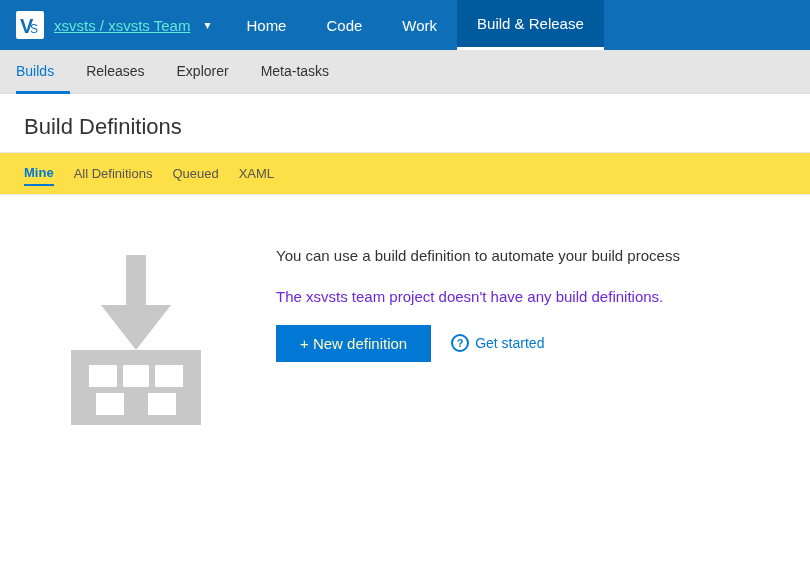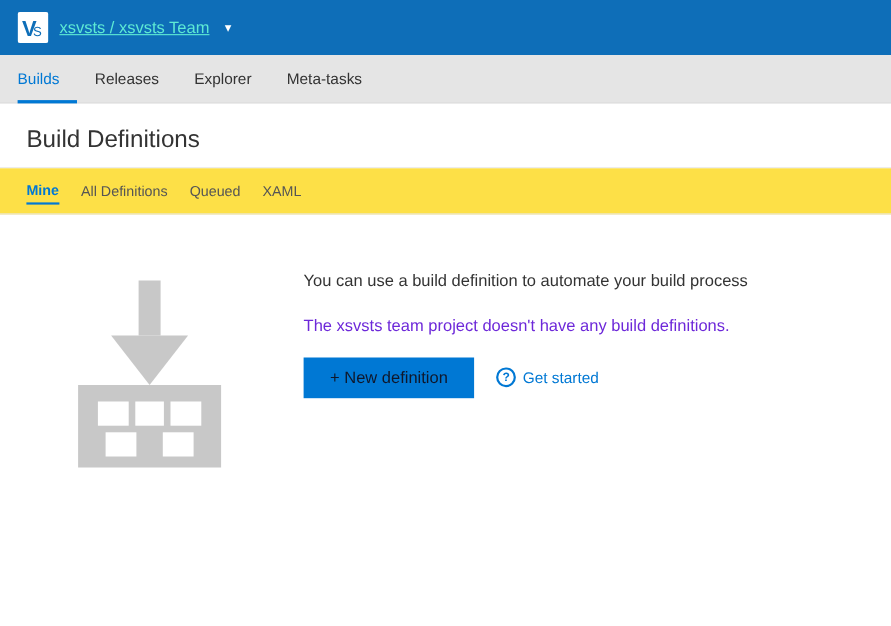--- a/index.html
+++ b/index.html
@@ -157,21 +157,21 @@
       font-size: 15px;
       color: #6d28d9;
     }
     .info-actions {
       display: flex;
       align-items: center;
       gap: 20px;
     }
     .btn-new-def {
       background: #0078d4;
-      color: #0f172a;
+      color: #fef9c3;
       border: none;
       padding: 10px 24px;
       font-size: 15px;
       cursor: pointer;
       display: flex;
       align-items: center;
       gap: 8px;
       font-family: "Segoe UI", Arial, sans-serif;
     }
     .get-started-link {
@@ -203,20 +203,26 @@
 <nav class="top-nav">
   <div class="top-nav-brand">
 
     <svg class="vs-logo" viewBox="0 0 28 28" xmlns="http://www.w3.org/2000/svg">
       <rect width="28" height="28" fill="white" rx="2"></rect>
       <text x="4" y="22" font-size="20" font-weight="bold" fill="#0e6eb8" font-family="Arial">V</text>
       <text x="14" y="22" font-size="12" fill="#0e6eb8" font-family="Arial">S</text>
     </svg>
     <span class="brand-text">xsvsts / xsvsts Team</span>
     <span class="nav-dropdown-icon">▾</span>
+  </div>
+  <div class="top-nav-links">
+    <a class="top-nav-link">Home</a>
+    <a class="top-nav-link">Code</a>
+    <a class="top-nav-link">Work</a>
+    <a class="top-nav-link build-release">Build &amp; Release</a>
   </div>
 </nav>
 
 <nav class="sub-nav">
   <a class="sub-nav-tab active">Builds</a>
   <a class="sub-nav-tab">Releases</a>
   <a class="sub-nav-tab">Explorer</a>
   <a class="sub-nav-tab">Meta-tasks</a>
 </nav>
 

